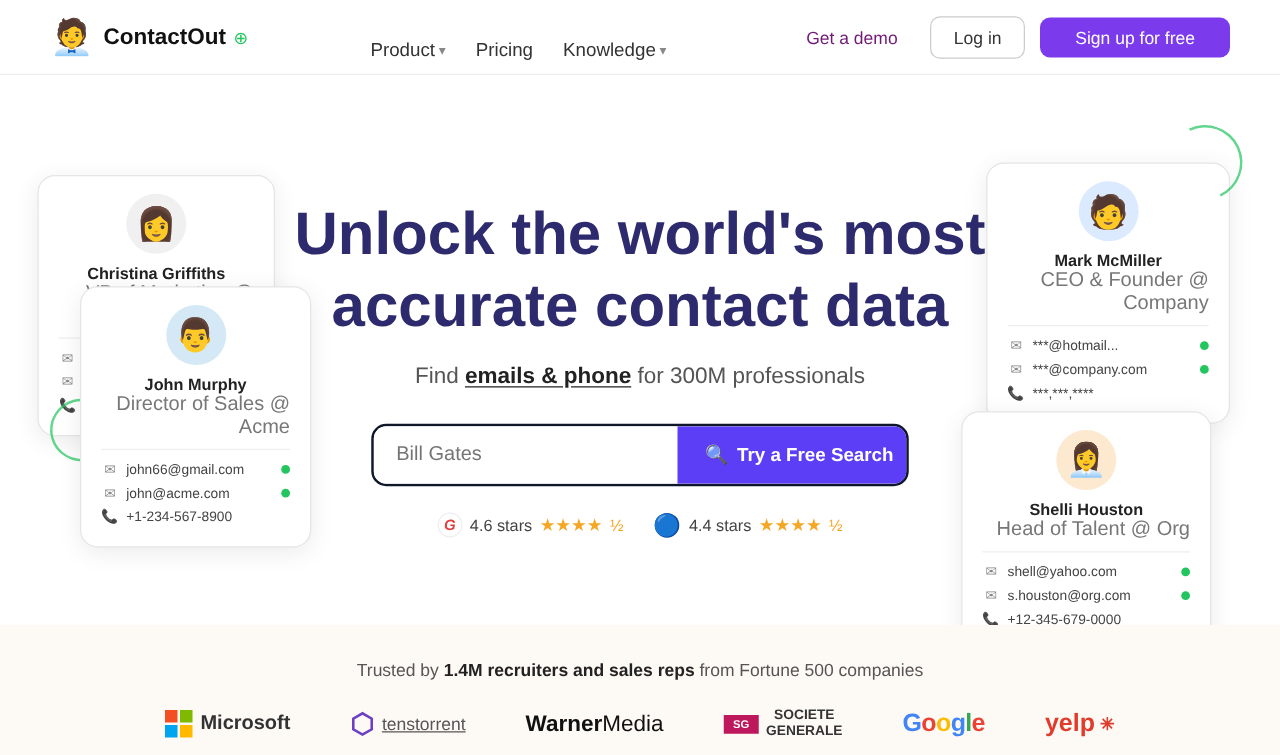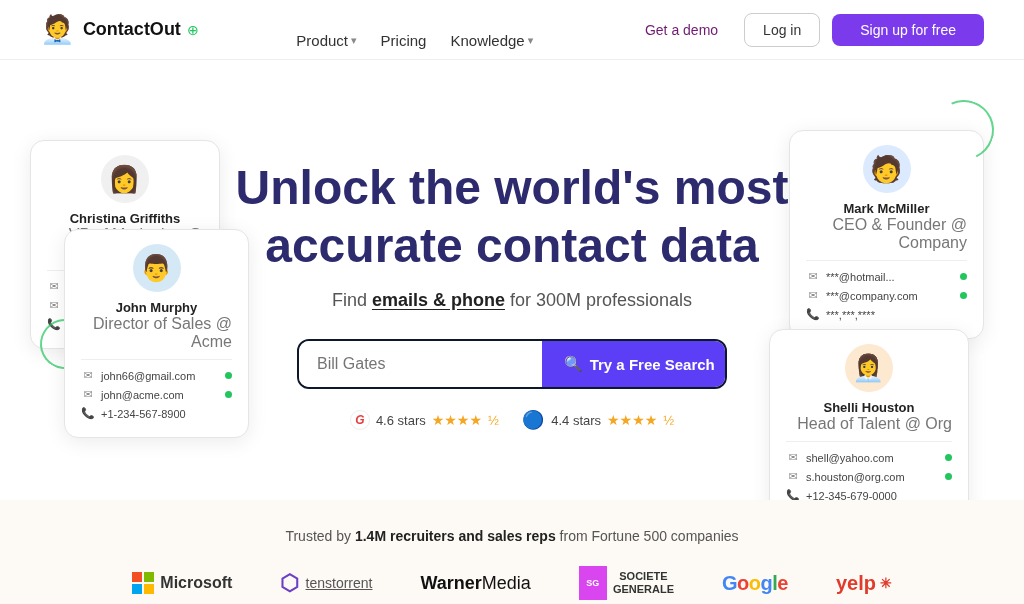--- a/index.html
+++ b/index.html
@@ -86,21 +86,21 @@
 
     
     .ms-grid { display: grid; grid-template-columns: 1fr 1fr; gap: 2px; width: 22px; height: 22px; }
     .ms-sq { width: 10px; height: 10px; }
     .ms-r { background: #f25022; }
     .ms-g { background: #7fba00; }
     .ms-b { background: #00a4ef; }
     .ms-y { background: #ffb900; }
 
     
-    .sg-box { width: 28px; height: 34px; background: #d946ef; display: flex; align-items: center; justify-content: center; color: #fff; font-size: 9px; font-weight: 700; }
+    .sg-box { width: 28px; height: 15px; background: #be185d; display: flex; align-items: center; justify-content: center; color: #fff; font-size: 9px; font-weight: 700; }
 
     
     .g-B { color: #4285f4; }
     .g-R { color: #ea4335; }
     .g-Y { color: #fbbc05; }
     .g-G { color: #34a853; }
   </style>
 </head>
 <body>
 

